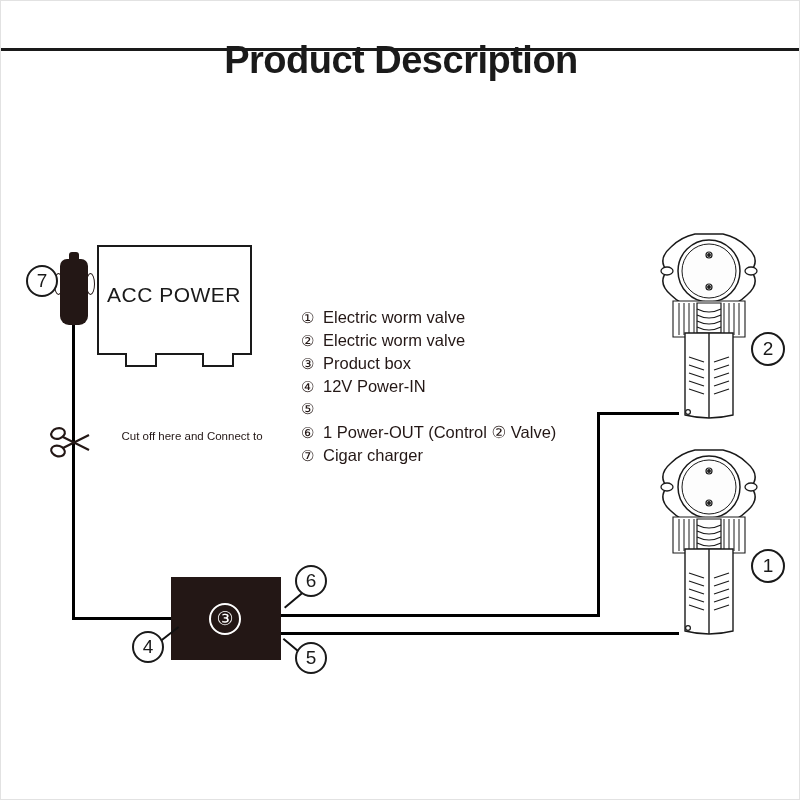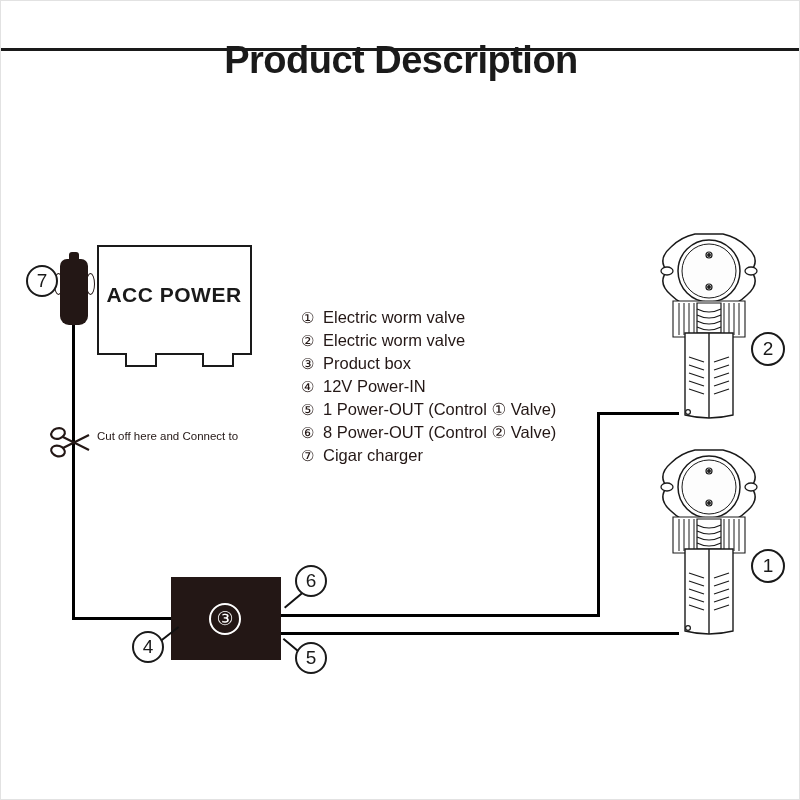--- a/index.html
+++ b/index.html
@@ -80,21 +80,21 @@
     background: #ffffff;
     box-sizing: border-box;
   }
   #acc-label {
     position: absolute;
     left: 96px;
     top: 282px;
     width: 154px;
     text-align: center;
     font-size: 21px;
-    font-weight: bold;
+    font-weight: normal;
     letter-spacing: 0.5px;
     color: #1a1a1a;
   }
   .acc-foot {
     position: absolute;
     width: 32px;
     height: 14px;
     border: 2px solid #1a1a1a;
     border-top: none;
     background: #ffffff;
@@ -167,20 +167,21 @@
   
   #cut-note {
     position: absolute;
     left: 96px;
     top: 427px;
     width: 190px;
     font-size: 11.5px;
     line-height: 16px;
     color: #231715;
     font-family: "Liberation Sans", sans-serif;
+    text-align: center;
   }
 
   
   #legend {
     position: absolute;
     left: 300px;
     top: 307px;
     width: 290px;
   }
   .legend-row {
@@ -260,25 +261,24 @@
     <div class="legend-row">
       <span class="legend-num">③</span>
       <span>Product box</span>
     </div>
     <div class="legend-row">
       <span class="legend-num">④</span>
       <span>12V Power-IN</span>
     </div>
     <div class="legend-row">
       <span class="legend-num">⑤</span>
-      <span>1 Power-OUT (Control ① Valve)</span>
     </div>
     <div class="legend-row">
       <span class="legend-num">⑥</span>
-      <span>8 Power-OUT (Control ② Valve)</span>
+      <span>1 Power-OUT (Control ② Valve)</span>
     </div>
     <div class="legend-row">
       <span class="legend-num">⑦</span>
       <span>Cigar charger</span>
     </div>
   </div>
 
   <div id="control-box"></div>
   <div id="control-badge">③</div>
 

